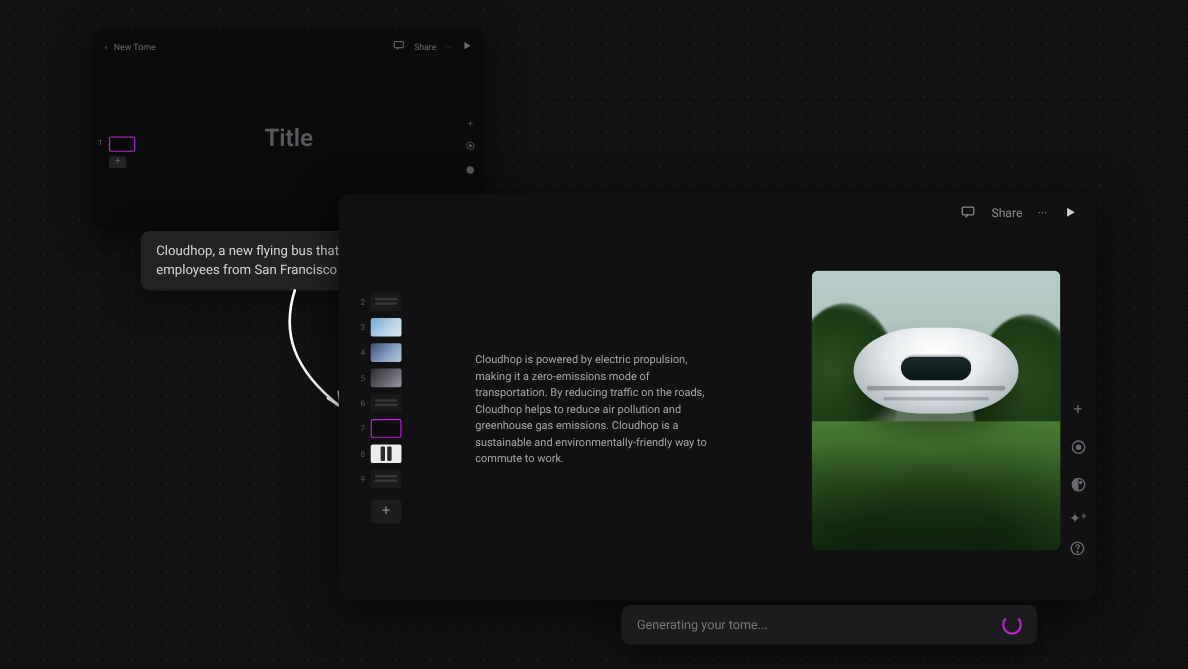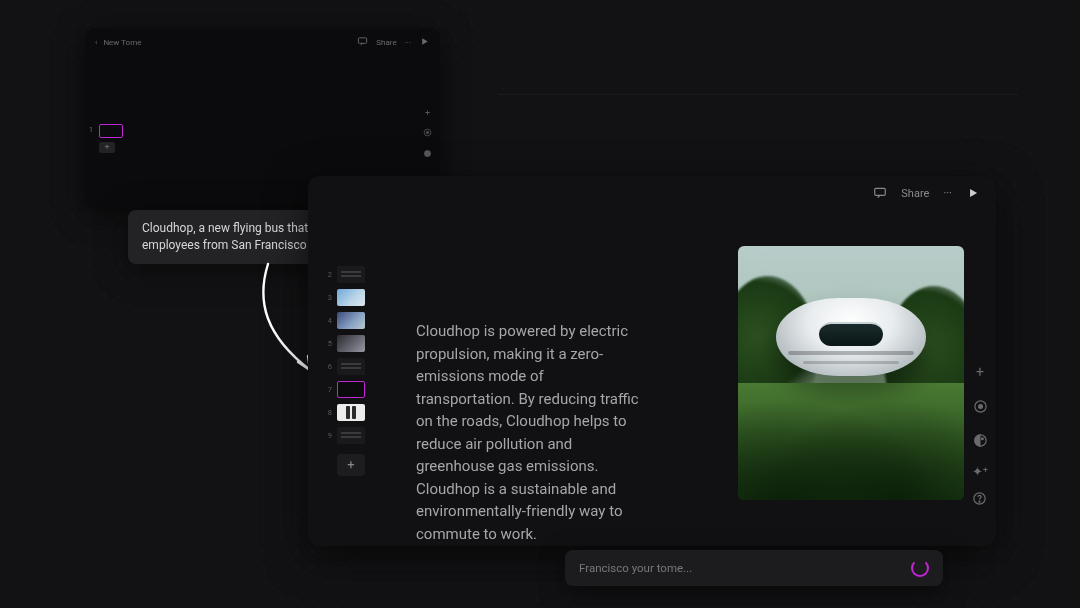--- a/index.html
+++ b/index.html
@@ -53,21 +53,21 @@
   .thumb.dummy::after{ content:""; position:absolute; left:4px; top:5px; width:20px; height:2px; background:#3a3a3d; box-shadow:0 4px 0 #3a3a3d; }
   .thumb.img { background:linear-gradient(135deg,#6ea8d9 0%, #bcd6e8 60%, #dce6ec 100%); }
   .thumb.img2 { background:linear-gradient(135deg,#3a4a7a 0%, #8aa3c5 60%, #b8c8ce 100%); }
   .thumb.img3 { background:linear-gradient(135deg,#2a2a30 0%, #6a6a76 60%, #9a9aa5 100%); }
   .thumb.img4 { background:#ececec; position:relative; }
   .thumb.img4::after { content:""; position:absolute; left:9px; top:2px; width:4px; height:13px; background:#2a2a2a; border-radius:1px; box-shadow:6px 0 0 #2a2a2a; }
   .thumbadd { width:28px; height:22px; border-radius:4px; background:#1d1d20; color:#8a8a8e; text-align:center; line-height:22px; font-size:13px; margin-left:11px; margin-top:4px; }
 
   .slide-content { position:absolute; left:108px; top:120px; width:230px; }
   .slide-title { font-size:21px; font-weight:700; color:#f2f2f3; margin-bottom:10px; letter-spacing:-0.2px; }
-  .slide-body { font-size:15px; line-height:1.5; color:#a6a6aa; }
+  .slide-body { font-size:10px; line-height:1.5; color:#a6a6aa;margin-left:16px; }
 
   .slide-image { position:absolute; right:32px; top:46px; width:226px; height:254px; border-radius:6px; overflow:hidden; background:#0a0a0a; }
   .sky { position:absolute; inset:0; background:linear-gradient(180deg,#b8ccc9 0%, #a8c0b6 40%, #6a8f5e 60%, #2a4a1f 100%); }
   .grass { position:absolute; left:0; right:0; bottom:0; height:46%; background:
     radial-gradient(ellipse at 20% 100%, rgba(10,30,8,0.9), transparent 60%),
     radial-gradient(ellipse at 70% 100%, rgba(10,30,8,0.9), transparent 60%),
     linear-gradient(180deg,#4a7a33 0%, #1a3a14 100%); }
   .foliage { position:absolute; left:-20px; top:30px; width:100px; height:150px; background:radial-gradient(circle at 40% 40%, #2c5020 0%, #1a3a14 50%, transparent 70%); border-radius:50%; filter:blur(1px);}
   .foliage.r { left:auto; right:-20px; top:40px; }
   .ship { position:absolute; left:50%; top:36%; transform:translate(-50%,-50%); width:150px; height:78px; }
@@ -115,20 +115,21 @@
         <svg class="icon-sm" viewBox="0 0 24 24" fill="#6a6a6e">
             <path d="M7 5v14l12-7z"></path>
           </svg>
       </span>
     </div>
   </div>
   <div class="ws-body">
     <div class="ws-thumb-num">1</div>
     <div class="ws-thumb"></div>
     <div class="ws-add">+</div>
+    <div class="ws-title">Title</div>
     <div class="ws-tools">
       <span>+</span>
       <span>
         <svg width="9" height="9" viewBox="0 0 24 24" fill="none" stroke="#58585c" stroke-width="2">
             <circle cx="12" cy="12" r="9"></circle>
             <circle cx="12" cy="12" r="3" fill="#58585c"></circle>
           </svg>
       </span>
       <span>
         <svg width="9" height="9" viewBox="0 0 24 24" fill="#58585c">
@@ -245,15 +246,15 @@
             <circle cx="12" cy="12" r="9"></circle>
             <path d="M9.5 9.5a2.5 2.5 0 1 1 3.5 2.3c-.9.4-1 1-1 1.7"></path>
             <circle cx="12" cy="17" r="0.8" fill="#6a6a6e"></circle>
           </svg>
       </div>
     </div>
   </div>
 </div>
 
 <div class="genbar">
-  <span class="txt">Francisco your tome...</span>
+  <span class="txt">Generating your tome...</span>
   <div class="spinner"></div>
 </div>
 
 </body></html>

